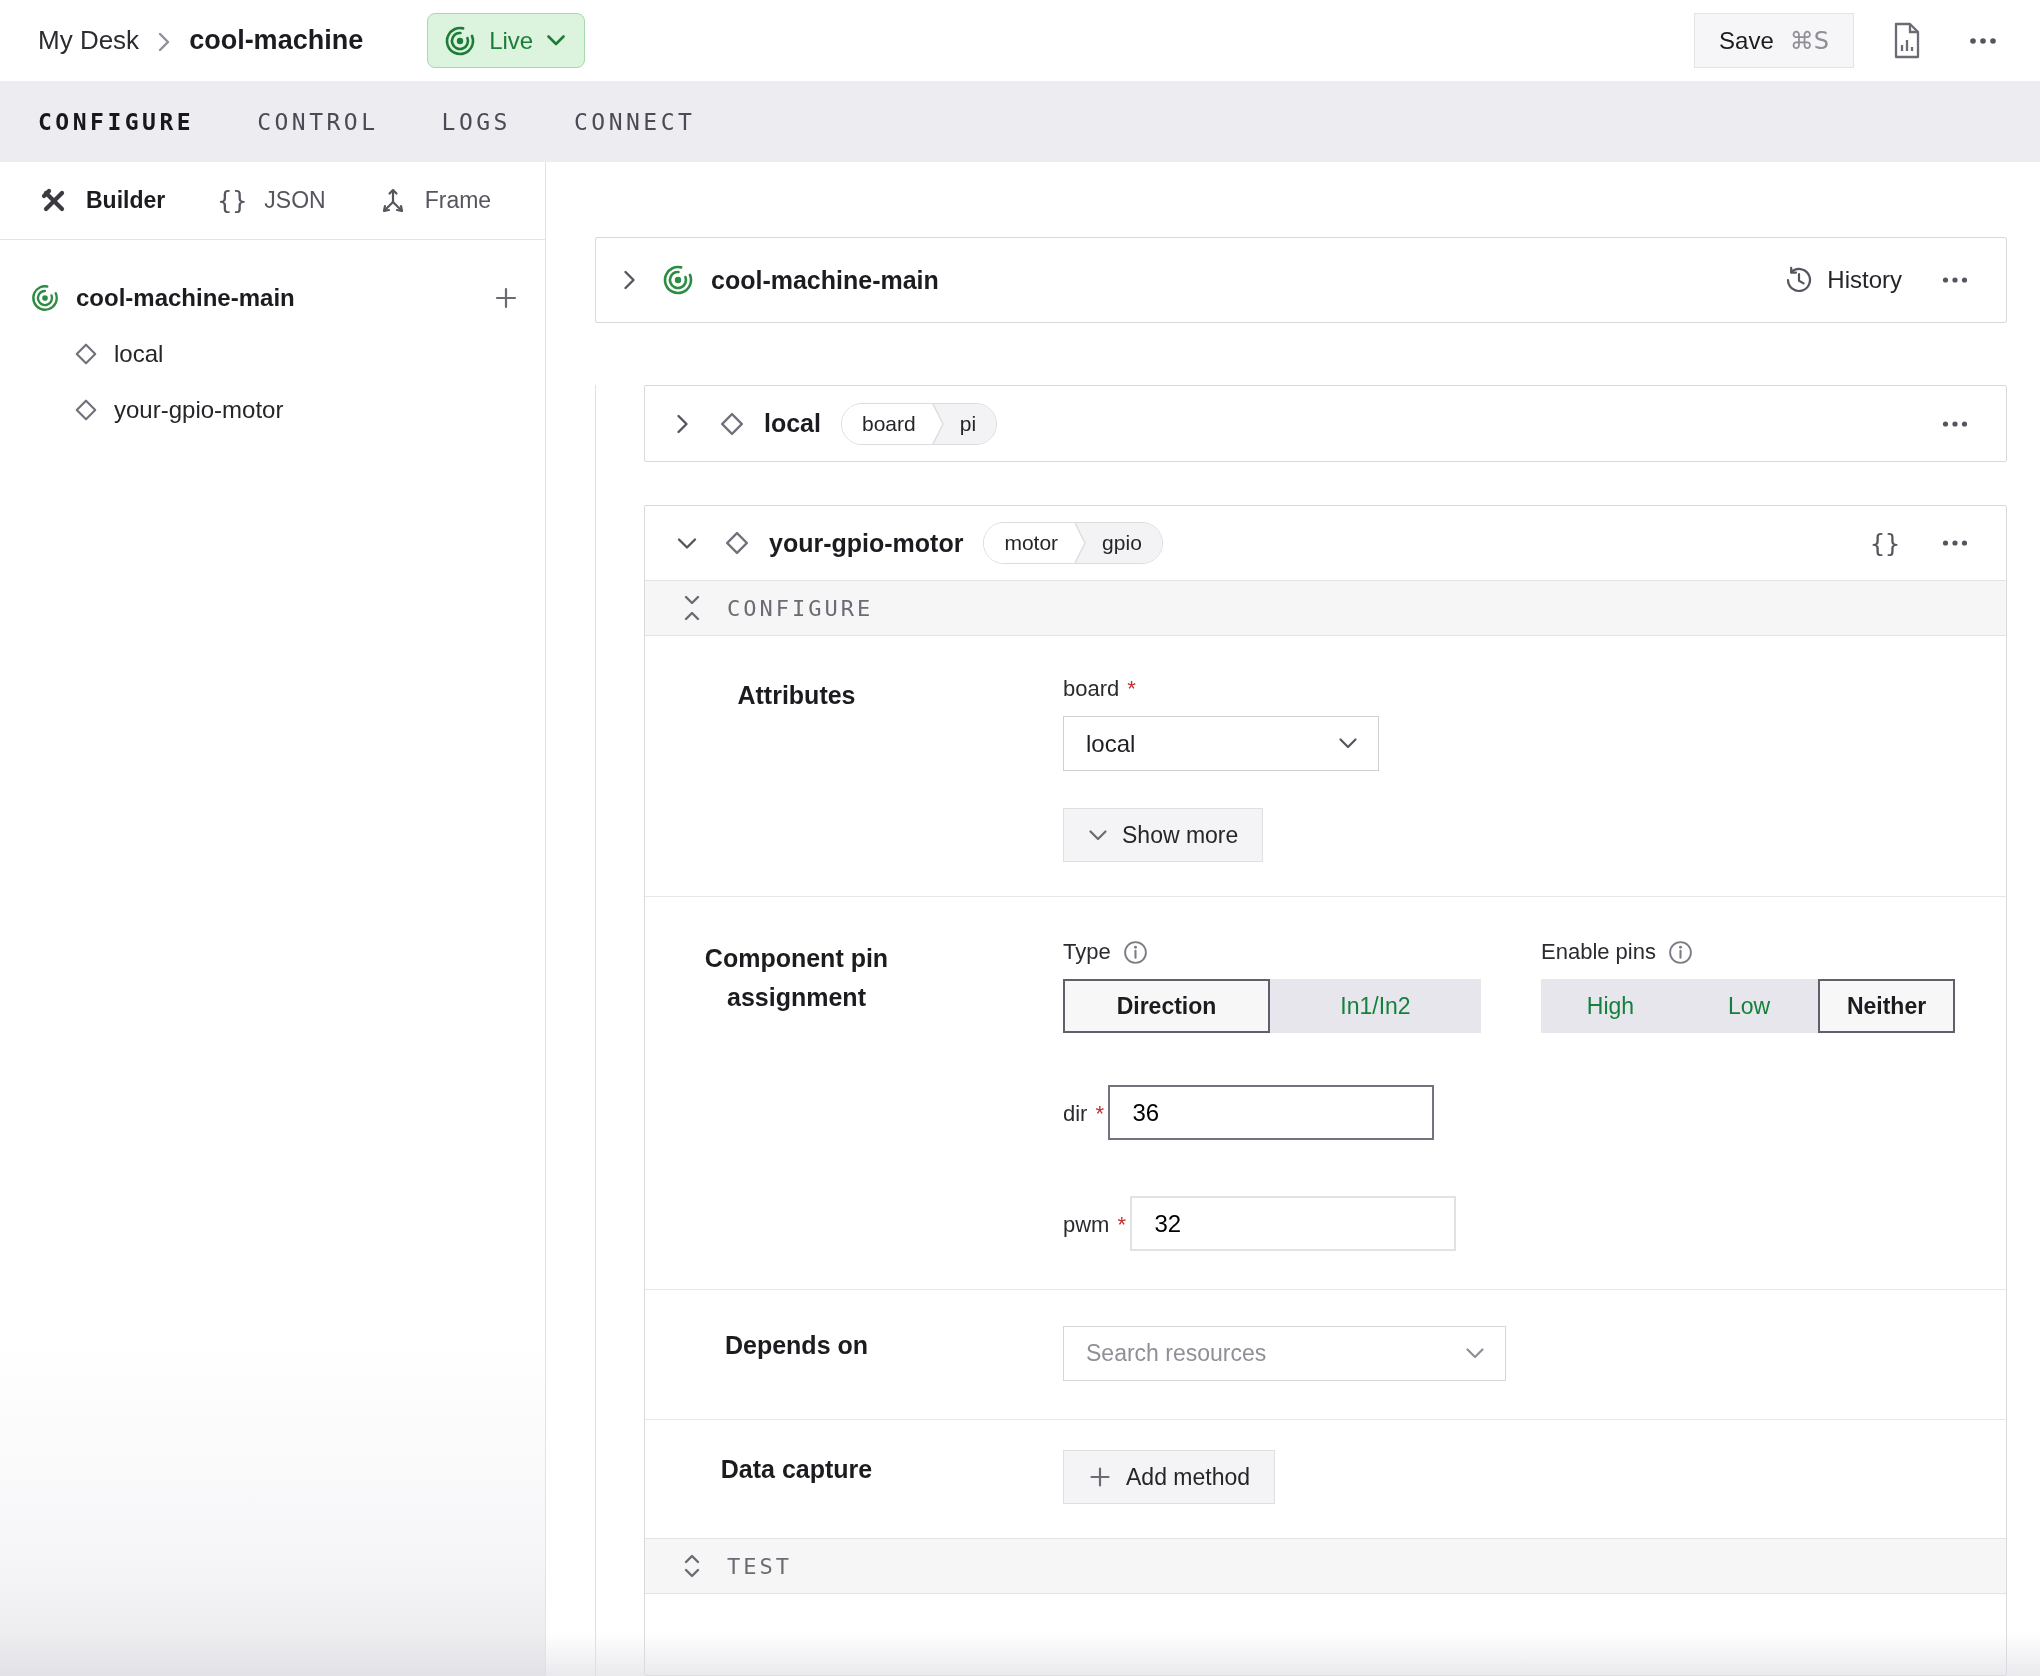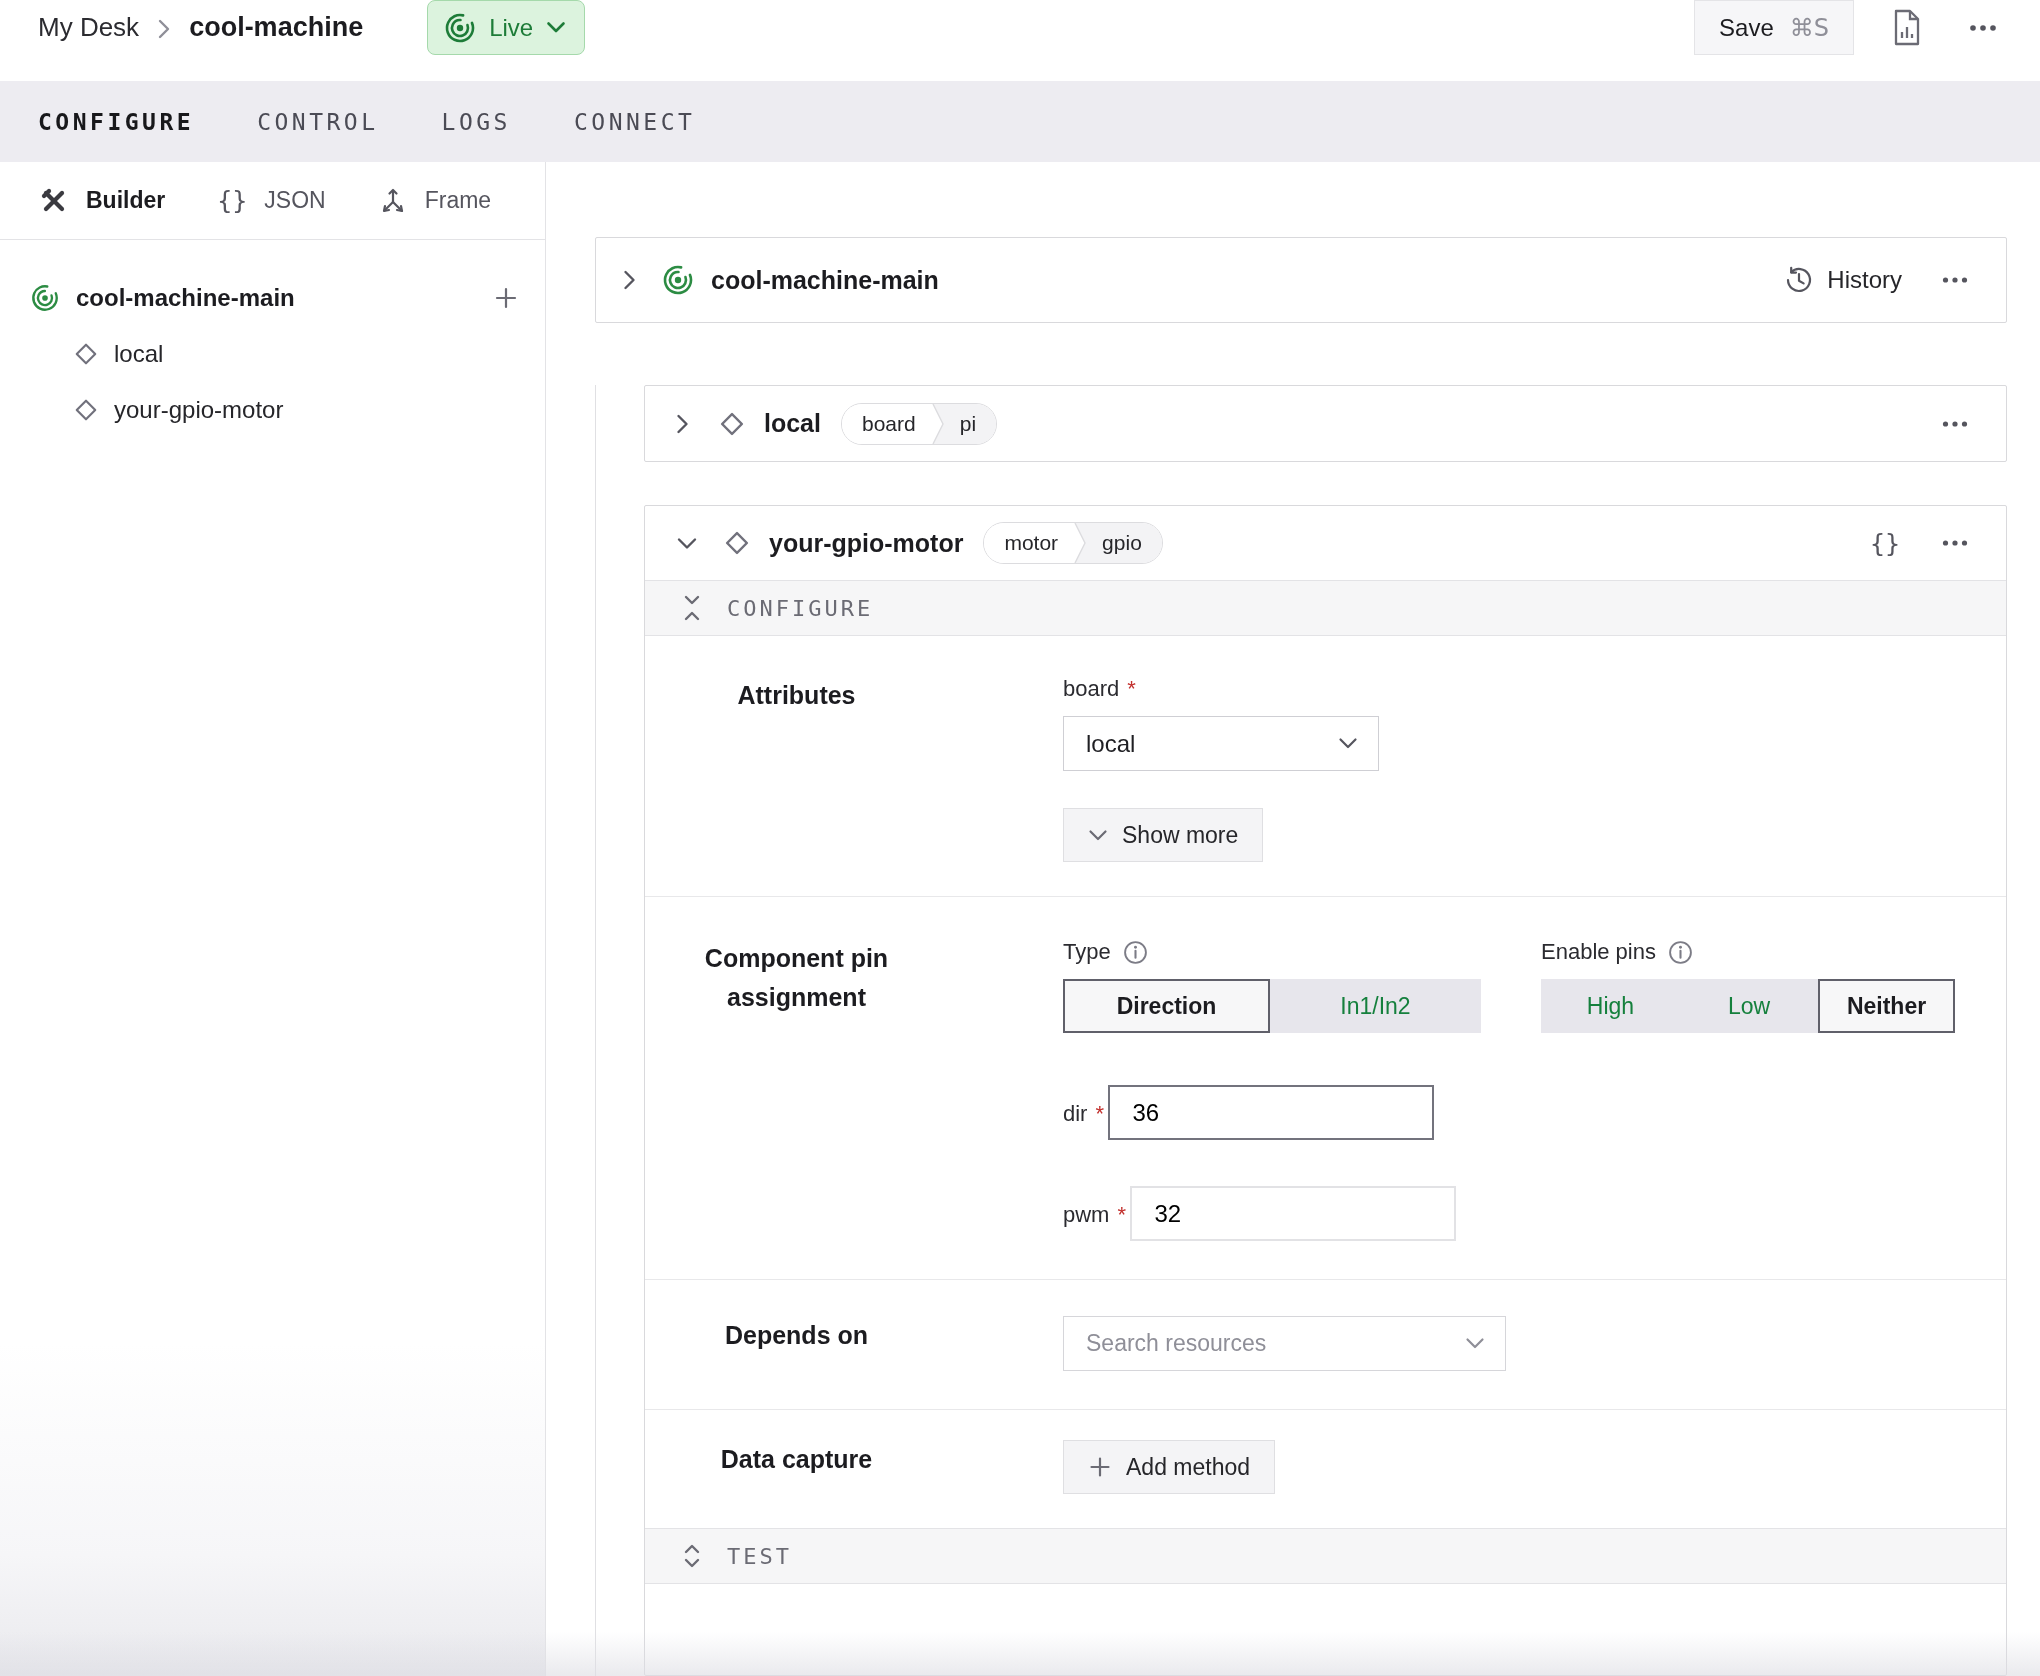--- a/index.html
+++ b/index.html
@@ -4,21 +4,21 @@
 <style>
   * { box-sizing: border-box; margin: 0; padding: 0; }
   html,body { width: 2040px; height: 1676px; overflow: hidden; }
   body {
     font-family: "Liberation Sans", sans-serif;
     color: #26262a; background: #fff; position: relative;
   }
   .app { width: 2040px; height: 1676px; display: flex; flex-direction: column; position: relative; }
 
   
-  .app-header { height: 81px; flex: 0 0 81px; display: flex; align-items: flex-start; justify-content: space-between; padding: 0 34px 0 38px; background: #fff; }
+  .app-header { height: 81px; flex: 0 0 81px; display: flex; align-items: center; justify-content: space-between; padding: 0 34px 0 38px; background: #fff; }
   .crumbs { display: flex; align-items: center; gap: 18px; font-size: 26px; color: #2b2b30; }
   .crumb-current { font-weight: bold; color: #1c1c20; font-size: 27px; }
   .crumbs .sep-ic { margin-top: 2px; }
   .live-badge { margin-left: 46px; display: inline-flex; align-items: center; gap: 13px; height: 55px; padding: 0 18px 0 16px; background: #dcf3de; border: 1px solid #a5d9ab; border-radius: 8px; color: #1d7c38; font-size: 24px; cursor: pointer; }
   .header-actions { display: flex; align-items: center; gap: 30px; }
   .save-btn { display: inline-flex; align-items: center; gap: 16px; height: 55px; padding: 0 24px; background: #f6f6f8; border: 1px solid #e4e4e7; font-size: 24px; color: #1c1c20; font-family: "Liberation Sans", sans-serif; cursor: pointer; }
   .save-btn .kbd { color: #8f8f98; font-family: "DejaVu Sans", sans-serif; }
   .icon-btn { background: none; border: none; width: 46px; height: 46px; display: inline-flex; align-items: center; justify-content: center; cursor: pointer; }
 
   
@@ -374,21 +374,21 @@
                   <span class="req">*</span>
                 </div>
                 <input class="text-input strong" type="text" style="margin-top: 12px;" value="36">
               </div>
 
               <div style="margin-top:38px;">
                 <div class="field-label">
                   <span>pwm</span>
                   <span class="req">*</span>
                 </div>
-                <input class="text-input" type="text" style="margin-top: 8px;" value="32">
+                <input class="text-input" type="text" style="margin-top: 18px;" value="32">
               </div>
             </div>
           </div>
 
           <div class="divider"></div>
 
           <div class="section" style="padding-top:36px; padding-bottom:38px;">
             <div class="label-col">
               <div class="sec-label">Depends on</div>
             </div>

